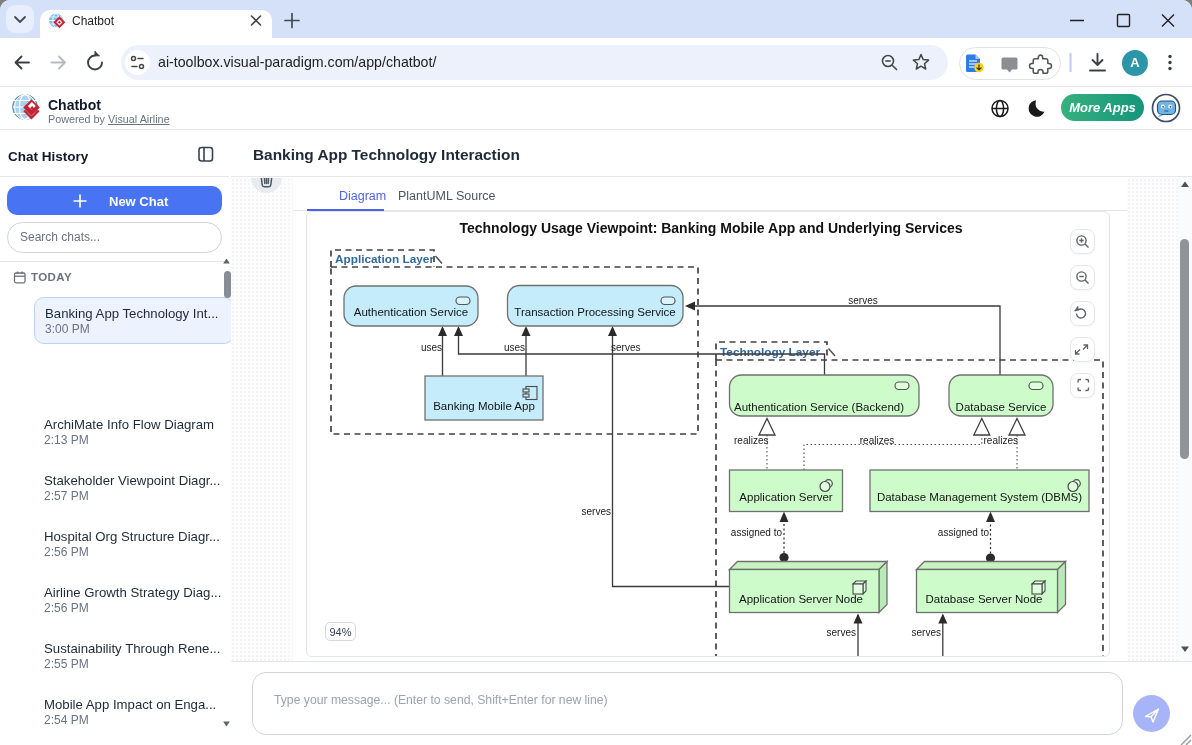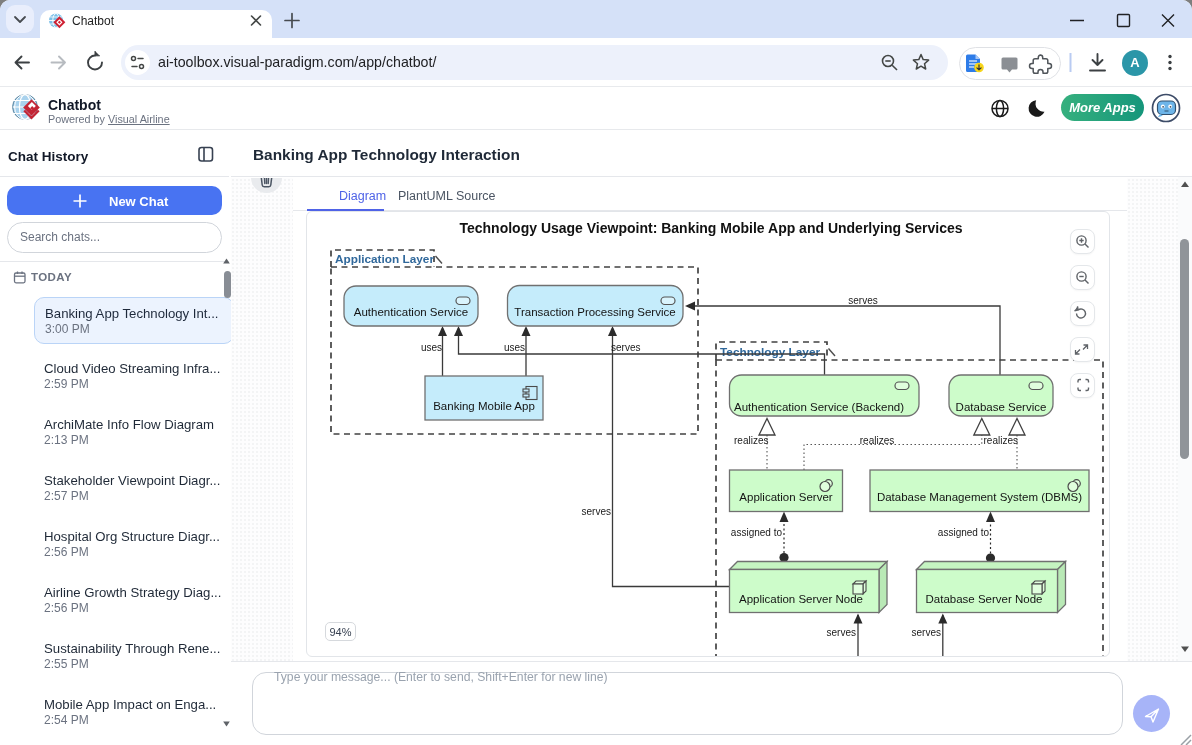--- a/index.html
+++ b/index.html
@@ -55,21 +55,21 @@
 .zbtn { position:absolute; left:839px; width:25px; height:25px; background:#fff; border:1px solid #e4e7ea; border-radius:8px; box-shadow:0 1px 2px rgba(0,0,0,0.04); }
 #pct { position:absolute; left:94px; top:444px; width:31px; height:19px; background:#fff; border:1px solid #d6d9dd; border-radius:5px; font-size:11px; color:#374151; text-align:center; line-height:18px; }
 
 
 #mscroll { position:absolute; left:1178px; top:177px; width:14px; height:484px; background:#fafbfc; }
 #mthumb { position:absolute; left:1.5px; top:62px; width:9px; height:220px; border-radius:5px; background:#909499; }
 
 
 #inputbar { position:absolute; left:231px; top:661px; width:961px; height:84px; background:#fff; border-top:1px solid #e5e7eb; }
 #inputbox { position:absolute; left:21px; top:10px; width:871px; height:63px; border:1px solid #d1d5db; border-radius:14px; background:#fff; }
-#inputph { position:absolute; left:43px; top:8px; font-size:12.2px; color:#9aa3af; }
+#inputph { position:absolute; left:43px; top:31px; font-size:12.2px; color:#9aa3af; }
 #sendbtn { position:absolute; left:902px; top:33px; width:37px; height:37px; border-radius:50%; background:#a7b4f8; }
 </style>
 </head>
 <body>
 <div id="win">
 
   <div id="tabstrip"></div>
   <div id="chev"></div>
   <div id="tab"></div>
   <div id="toolbar"></div>
@@ -203,24 +203,20 @@
         <path d="M8 1.5 V14.5 M1.5 8 H14.5" stroke="#fff" stroke-width="1.7"></path>
       </svg>
     <div id="searchbox"></div>
     <div id="searchph">Search chats...</div>
     <div id="sbdiv2"></div>
     <div id="today">TODAY</div>
     <div class="chatitem sel" style="top:167px">
         <div class="ci-t">Banking App Technology Int...</div>
         <div class="ci-m">3:00 PM</div>
       </div>
-    <div class="chatitem" style="top:223px">
-        <div class="ci-t">Cloud Video Streaming Infra...</div>
-        <div class="ci-m">2:59 PM</div>
-      </div>
     <div class="chatitem" style="top:279px">
         <div class="ci-t">ArchiMate Info Flow Diagram</div>
         <div class="ci-m">2:13 PM</div>
       </div>
     <div class="chatitem" style="top:335px">
         <div class="ci-t">Stakeholder Viewpoint Diagr...</div>
         <div class="ci-m">2:57 PM</div>
       </div>
     <div class="chatitem" style="top:391px">
         <div class="ci-t">Hospital Org Structure Diagr...</div>

